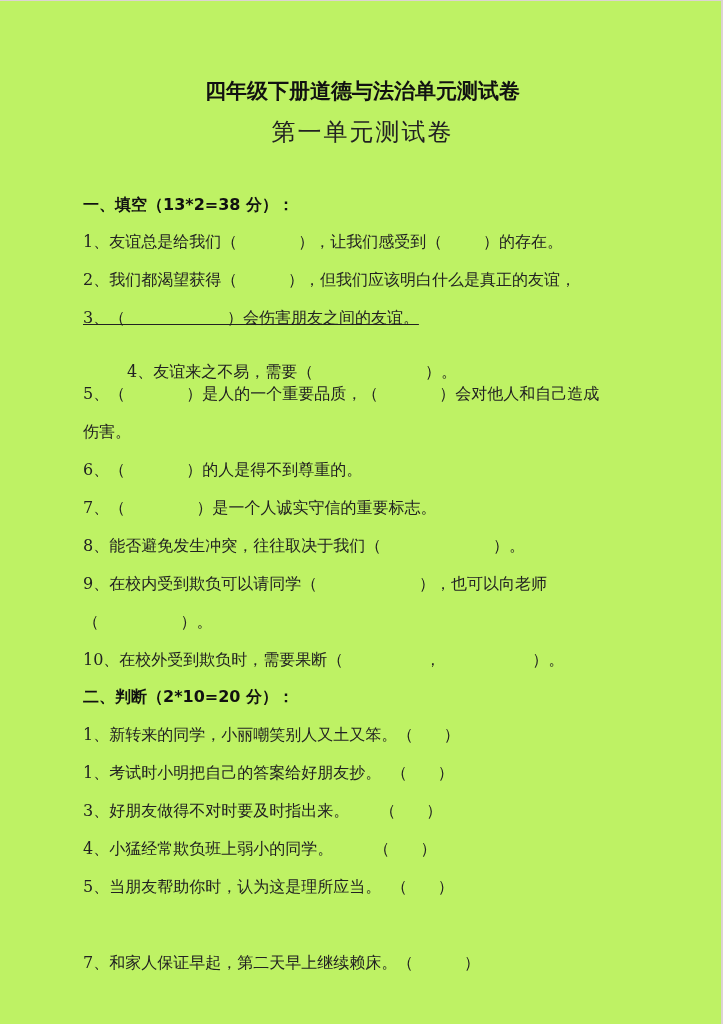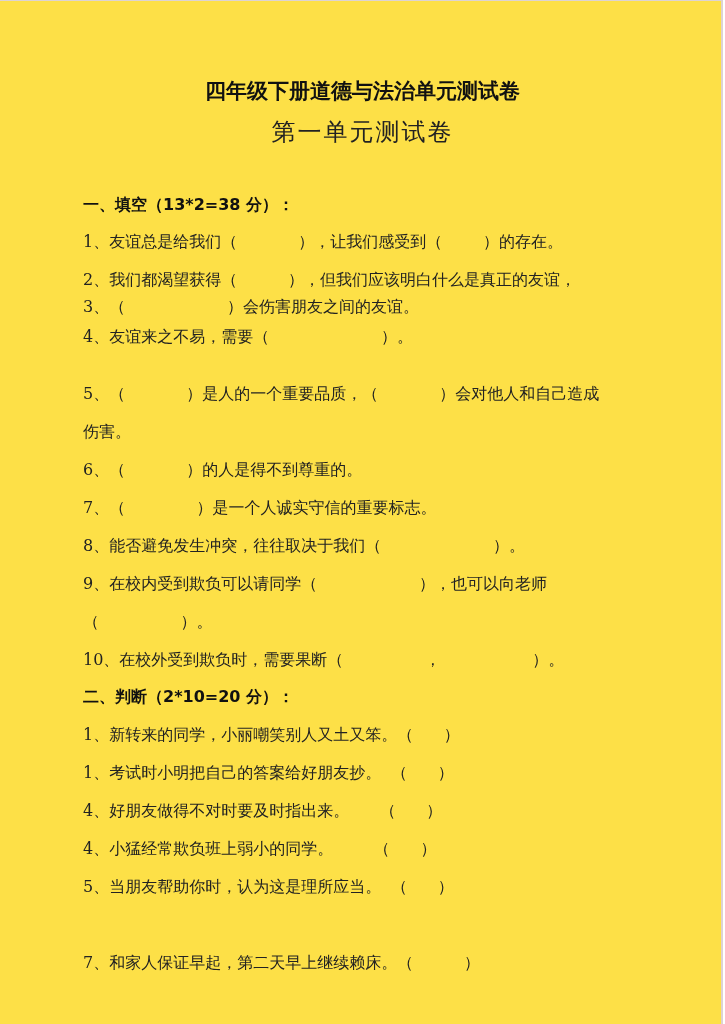--- a/index.html
+++ b/index.html
@@ -1,48 +1,48 @@
 <!DOCTYPE html>
 <html><head>
 <meta charset="utf-8">
 <style>
   html, body { margin: 0; padding: 0; background: #ffffff; }
   body { width: 725px; height: 1024px; overflow: hidden; position: relative;
          font-family: "DejaVu Serif", "Liberation Serif", serif; color: #1a1a1a; }
   .page { position: absolute; left: 0; top: 0; width: 723px; height: 1024px;
-          border-top: 1px solid #ddd3d3; border-right: 2px solid #ddd3d3; box-sizing: border-box; background: #fde047; }
+          border-top: 1px solid #ddd3d3; border-right: 2px solid #ddd3d3; box-sizing: border-box; background: #bef264; }
   .title { position: absolute; left: 0; width: 725px; top: 76px; text-align: center;
            font-family: "DejaVu Sans", "Liberation Sans", sans-serif; font-weight: bold;
            font-size: 21px; letter-spacing: 0px; color: #111; }
   .subtitle { position: absolute; left: 0; width: 725px; top: 115px; text-align: center;
               font-size: 24px; letter-spacing: 2px; color: #222; }
   .line { position: absolute; left: 83px; font-size: 16px; line-height: 20px; white-space: pre; color: #222; }
   .section { font-weight: bold; font-family: "DejaVu Sans", "Liberation Sans", sans-serif; color: #111; }
 </style>
 </head>
 <body>
 
 <div class="page">
   <div class="title">四年级下册道德与法治单元测试卷</div>
   <div class="subtitle">第一单元测试卷</div>
 
   <div class="line section" style="top:194px;">一、填空（13*2=38 分）：</div>
   <div class="line" style="top:231px;">1、友谊总是给我们（            ），让我们感受到（        ）的存在。</div>
   <div class="line" style="top:269px;">2、我们都渴望获得（          ），但我们应该明白什么是真正的友谊，</div>
-  <div class="line" style="top:296px;">3、（                    ）会伤害朋友之间的友谊。</div>
-  <div class="line" style="top:326px;">4、友谊来之不易，需要（                      ）。</div>
+  <div class="line" style="top:307px;text-decoration:underline;">3、（                    ）会伤害朋友之间的友谊。</div>
+  <div class="line" style="top:361px;margin-left:44px;">4、友谊来之不易，需要（                      ）。</div>
   <div class="line" style="top:383px;">5、（            ）是人的一个重要品质，（            ）会对他人和自己造成</div>
   <div class="line" style="top:421px;">伤害。</div>
   <div class="line" style="top:459px;">6、（            ）的人是得不到尊重的。</div>
   <div class="line" style="top:497px;">7、（              ）是一个人诚实守信的重要标志。</div>
   <div class="line" style="top:535px;">8、能否避免发生冲突，往往取决于我们（                      ）。</div>
   <div class="line" style="top:573px;">9、在校内受到欺负可以请同学（                    ），也可以向老师</div>
   <div class="line" style="top:611px;">（                ）。</div>
   <div class="line" style="top:649px;">10、在校外受到欺负时，需要果断（                ，                  ）。</div>
 
   <div class="line section" style="top:686px;">二、判断（2*10=20 分）：</div>
   <div class="line" style="top:724px;">1、新转来的同学，小丽嘲笑别人又土又笨。（      ）</div>
   <div class="line" style="top:762px;">1、考试时小明把自己的答案给好朋友抄。  （      ）</div>
-  <div class="line" style="top:800px;">4、好朋友做得不对时要及时指出来。      （      ）</div>
+  <div class="line" style="top:800px;">3、好朋友做得不对时要及时指出来。      （      ）</div>
   <div class="line" style="top:838px;">4、小猛经常欺负班上弱小的同学。        （      ）</div>
   <div class="line" style="top:876px;">5、当朋友帮助你时，认为这是理所应当。  （      ）</div>
   <div class="line" style="top:952px;">7、和家人保证早起，第二天早上继续赖床。（          ）</div>
 </div>
 
 </body></html>

